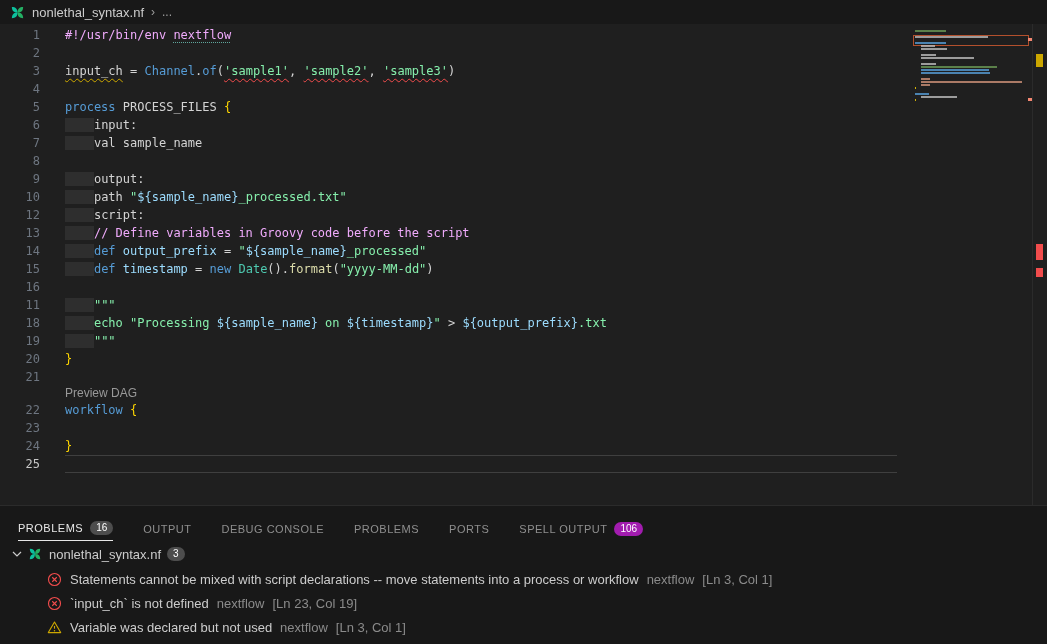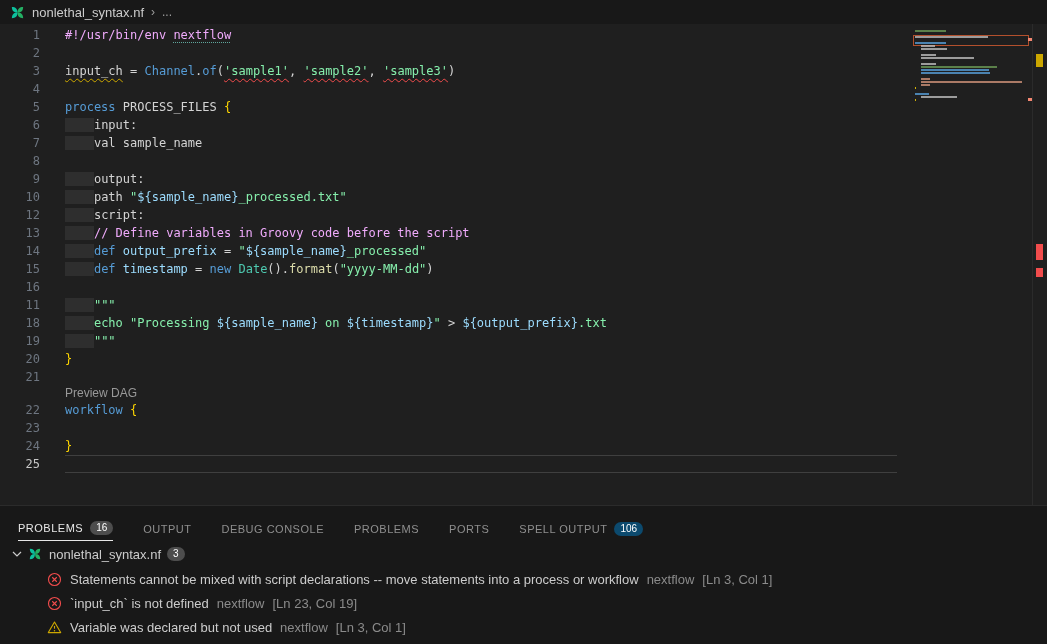--- a/index.html
+++ b/index.html
@@ -54,21 +54,21 @@
   .ov-mark { position:absolute; right:4px; width:7px; }
 
   
   .panel { flex:0 0 139px; background:#181818; border-top:1px solid #2b2b2b; }
   .panel-tabs { display:flex; gap:30px; padding:10px 0 0 18px; height:35px; }
   .ptab { display:flex; align-items:center; gap:7px; font-size:11px;
     letter-spacing:.5px; color:#8f8f8f; cursor:pointer; }
   .ptab.active { color:#e7e7e7; border-bottom:1px solid #e7e7e7; }
   .badge { background:#4d4d4d; color:#ffffff; font-size:10px; letter-spacing:0;
     border-radius:9px; padding:1px 6px; line-height:12px; }
-  .badge.blue { background:#0c4a6e; }
+  .badge.blue { background:#a21caf; }
 
   .tree-header { display:flex; align-items:center; gap:6px; padding:4px 0 4px 12px;
     height:26px; }
   .tree-header .chev { color:#cccccc; }
   .tree-header .fname { color:#cccccc; font-size:13px; }
   .problems-list .prow { display:flex; align-items:center; gap:8px; height:24px;
     padding-left:47px; }
   .pmsg { color:#cccccc; font-size:13px; }
   .psrc, .ploc { color:#8b8b8b; font-size:13px; }
   .picon { flex:0 0 auto; }

